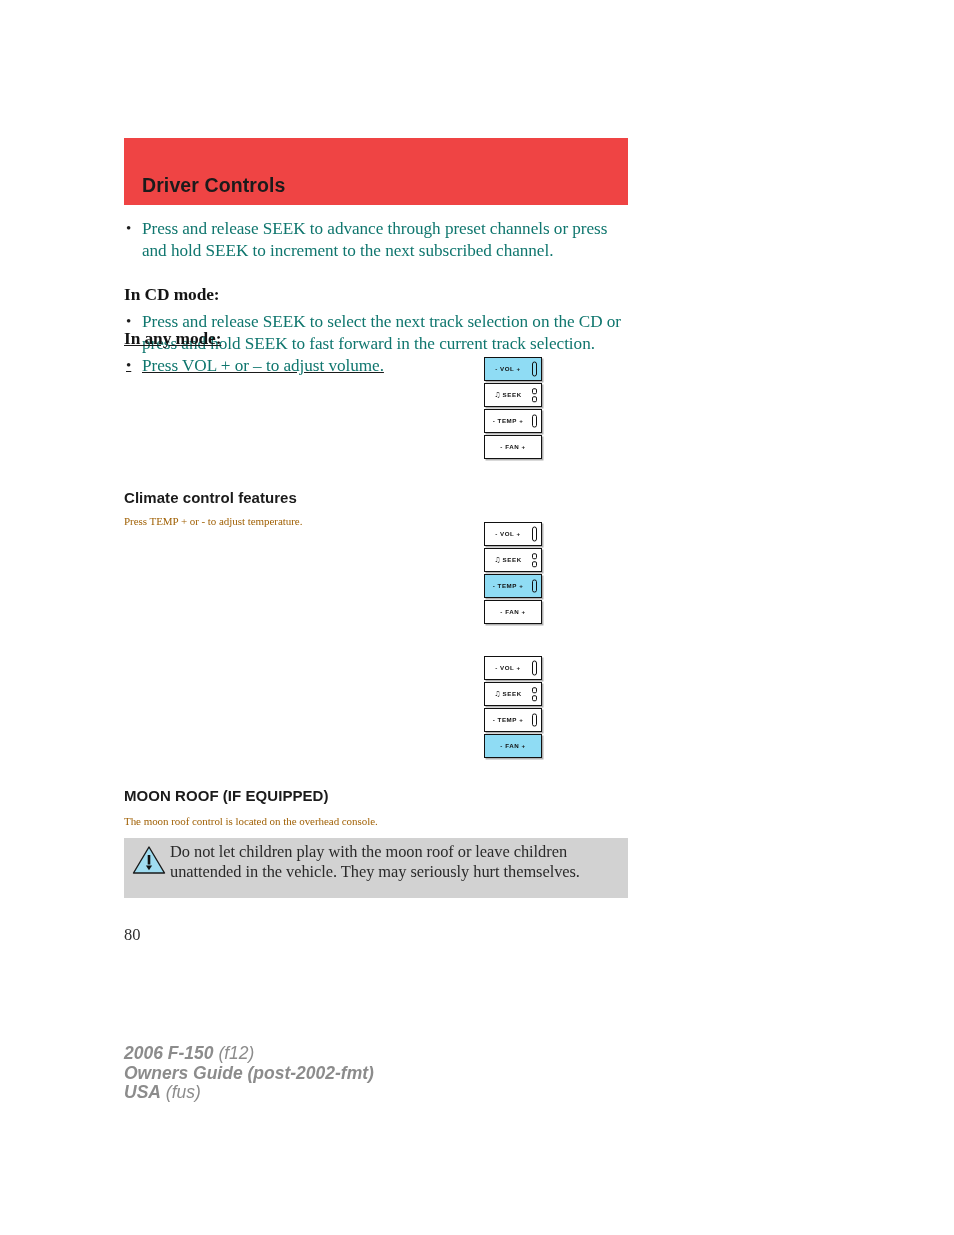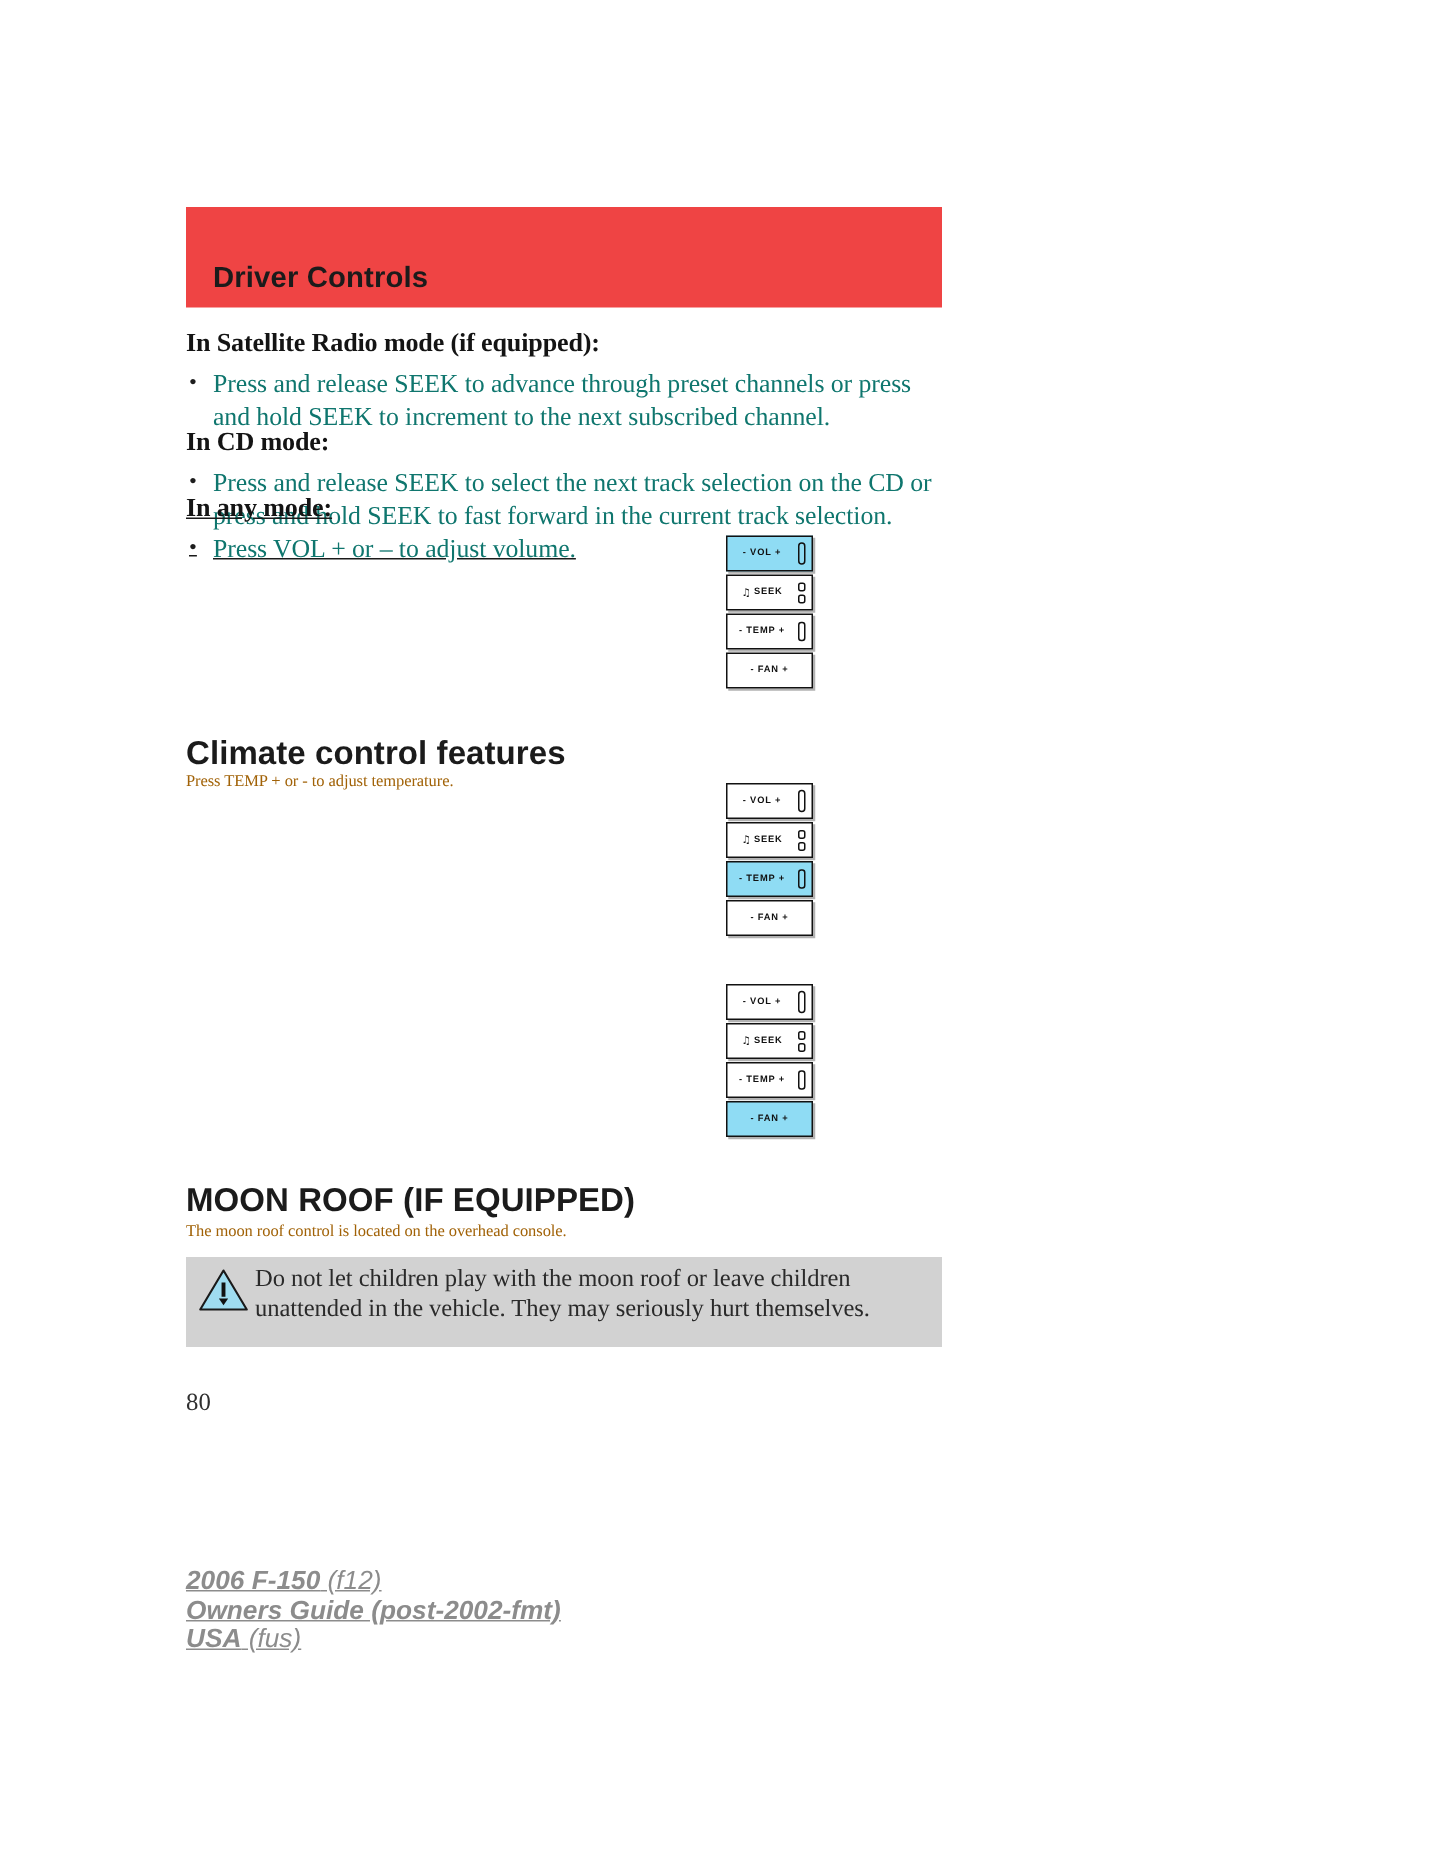--- a/index.html
+++ b/index.html
@@ -73,21 +73,21 @@
   .para {
     font-size: 11px;
     line-height: 21.5px;
     color: #a16207;
     letter-spacing: -0.05px;
     margin: 0;
   }
   .sans-head {
     font-family: "Liberation Sans", "DejaVu Sans", sans-serif;
     font-weight: bold;
-    font-size: 22px;
+    font-size: 15px;
     color: #1b1b1b;
     letter-spacing: 0.05px;
   }
 
   
   .abs { position: absolute; }
 
   #sec-satellite { left: 124px; top: 218px; width: 512px; }
   #sec-cd        { left: 124px; top: 284px; width: 512px; }
   #sec-anymode   { left: 124px; top: 328px; width: 330px; text-decoration: underline; }
@@ -219,33 +219,32 @@
     font-family: "Liberation Sans", "DejaVu Sans", sans-serif;
     font-size: 17.5px;
     line-height: 19.5px;
     color: #8c8c8c;
     font-style: italic;
   }
   .footer .strong {
     font-weight: bold;
     font-style: italic;
   }
-  .footer-line { white-space: nowrap; text-decoration: underline; }
+  .footer-line { white-space: nowrap; }
 </style>
 </head>
 <body>
 
 <div class="page">
 
   <div class="header-banner">
     <div class="header-title">Driver Controls</div>
   </div>
 
   <div class="abs" id="sec-satellite">
-    <div class="sub-head" style="margin-top:0">In Satellite Radio mode (if equipped):</div>
     <div class="bullet-row">
       <div class="bullet-dot">•</div>
       <div class="bullet-text">Press and release SEEK to advance through preset channels or press and hold SEEK to increment to the next subscribed channel.</div>
     </div>
   </div>
 
   <div class="abs" id="sec-cd">
     <div class="sub-head" style="margin-top:0">In CD mode:</div>
     <div class="bullet-row">
       <div class="bullet-dot">•</div>

